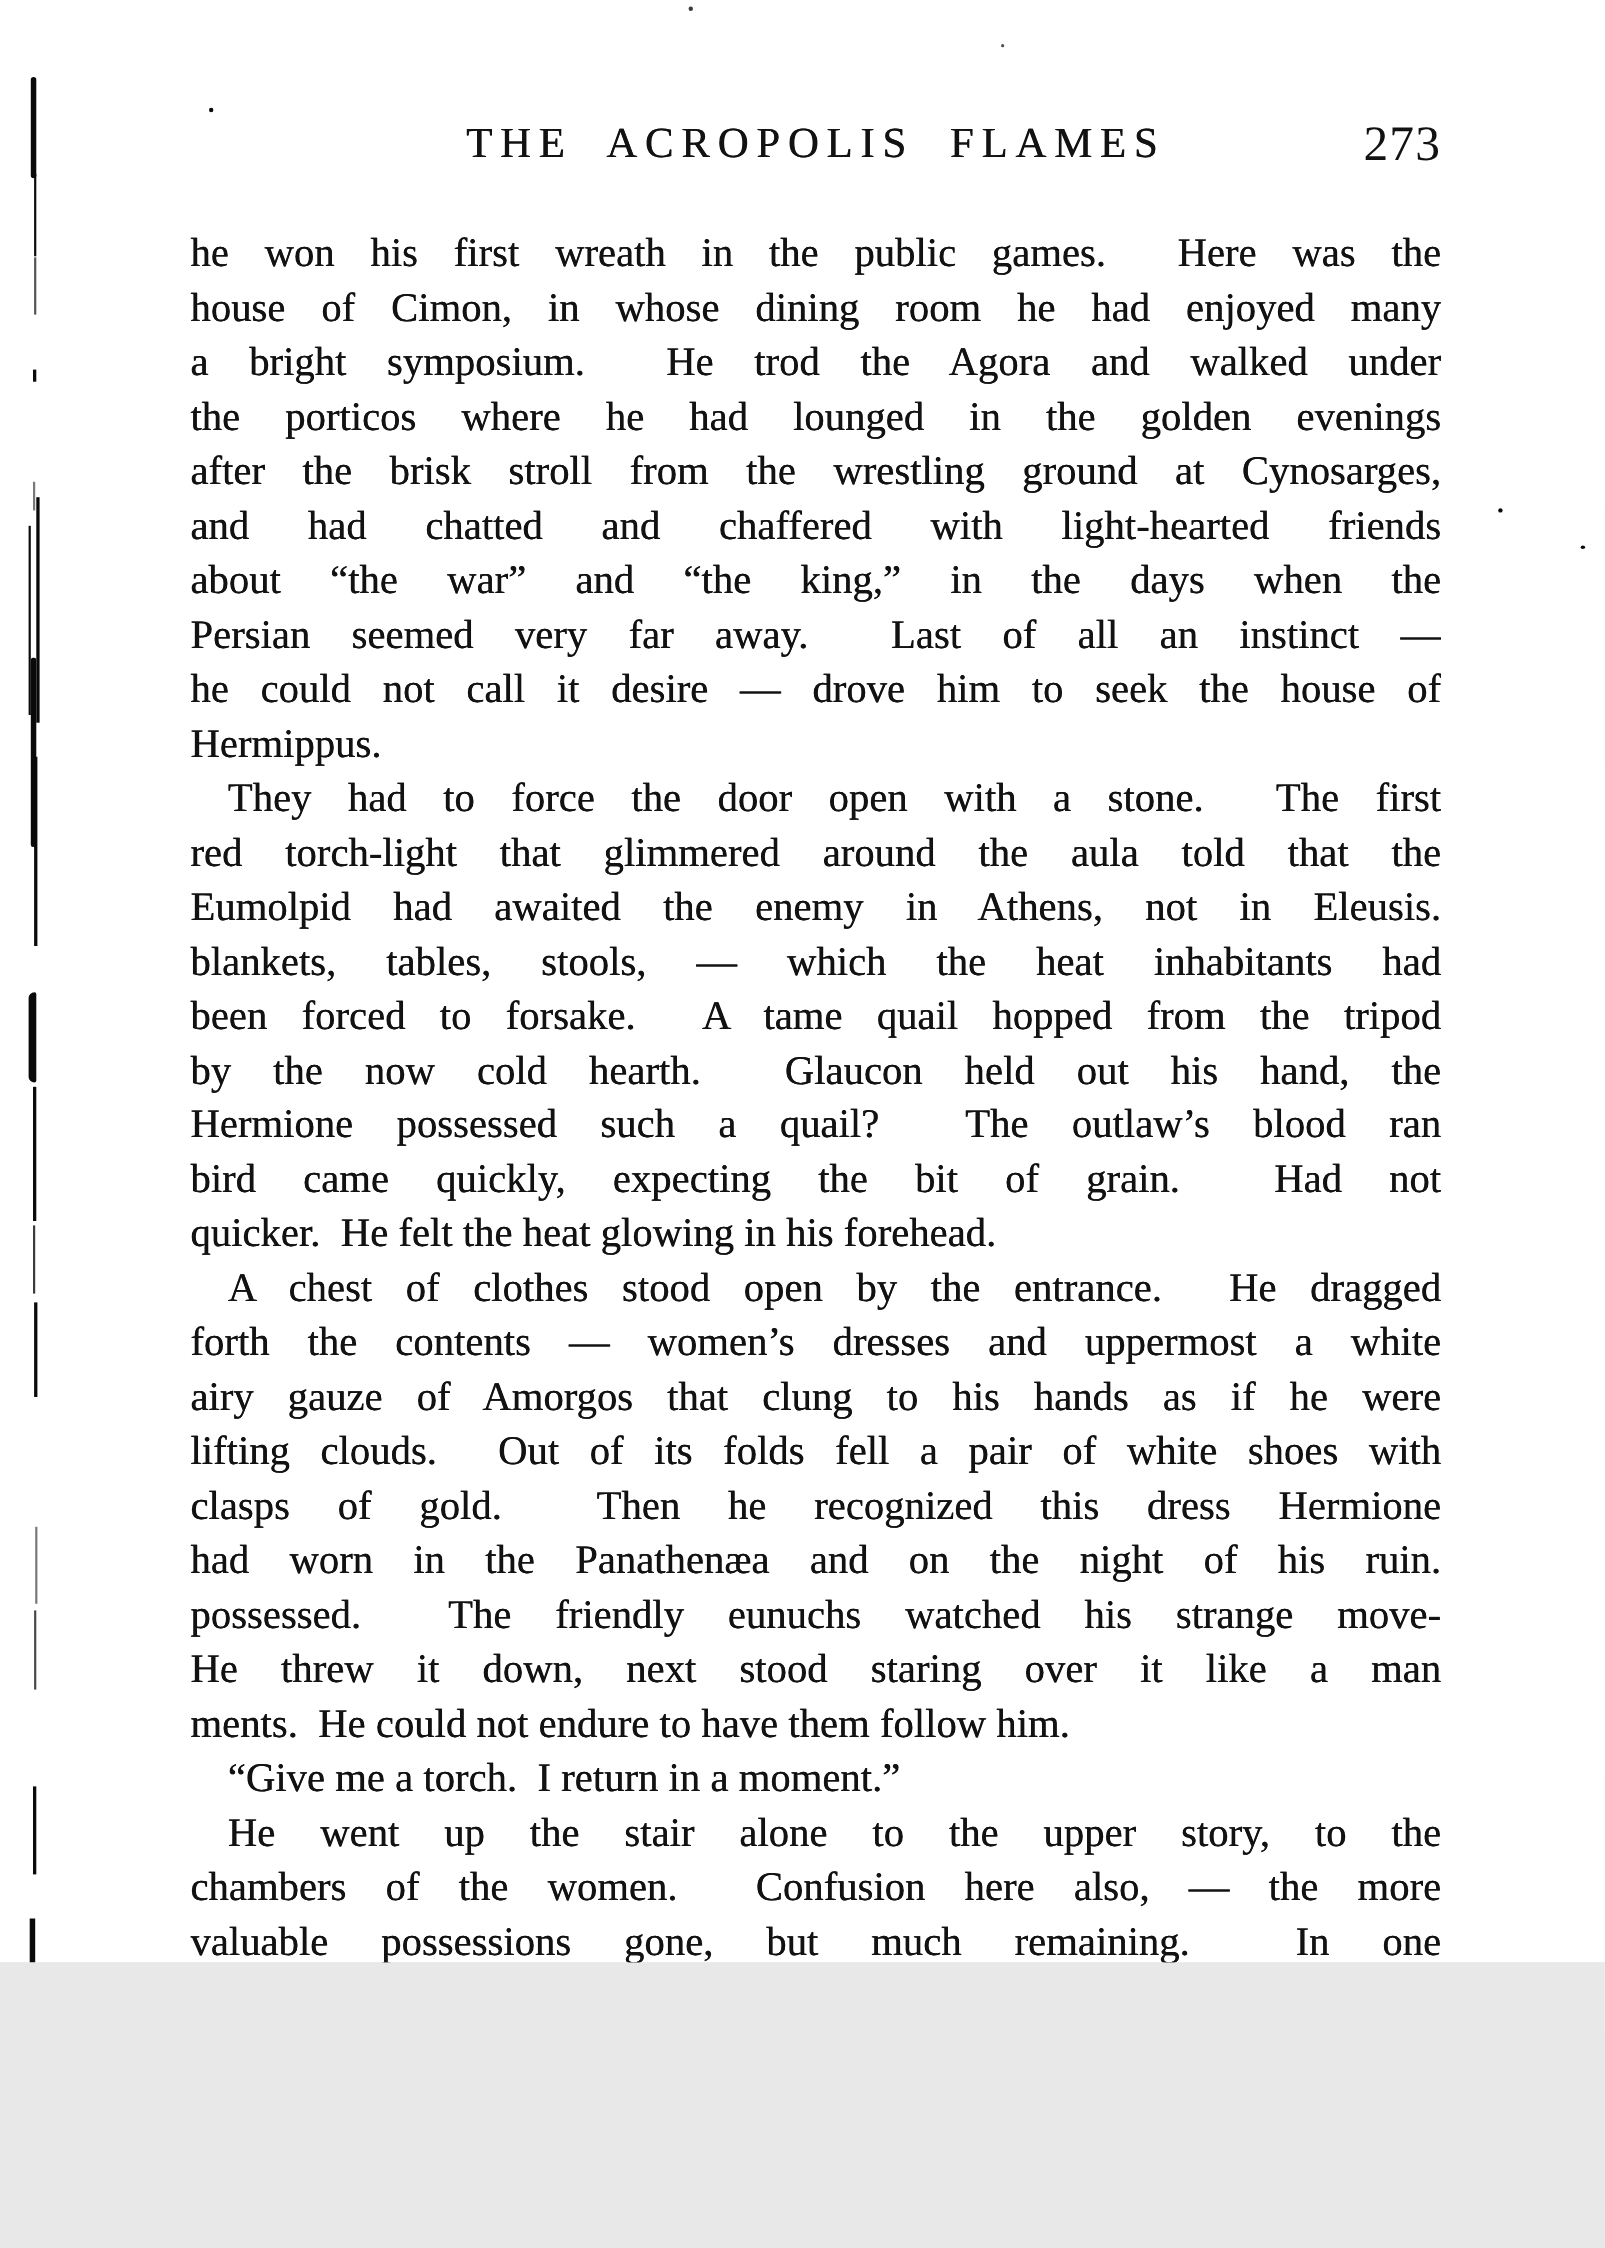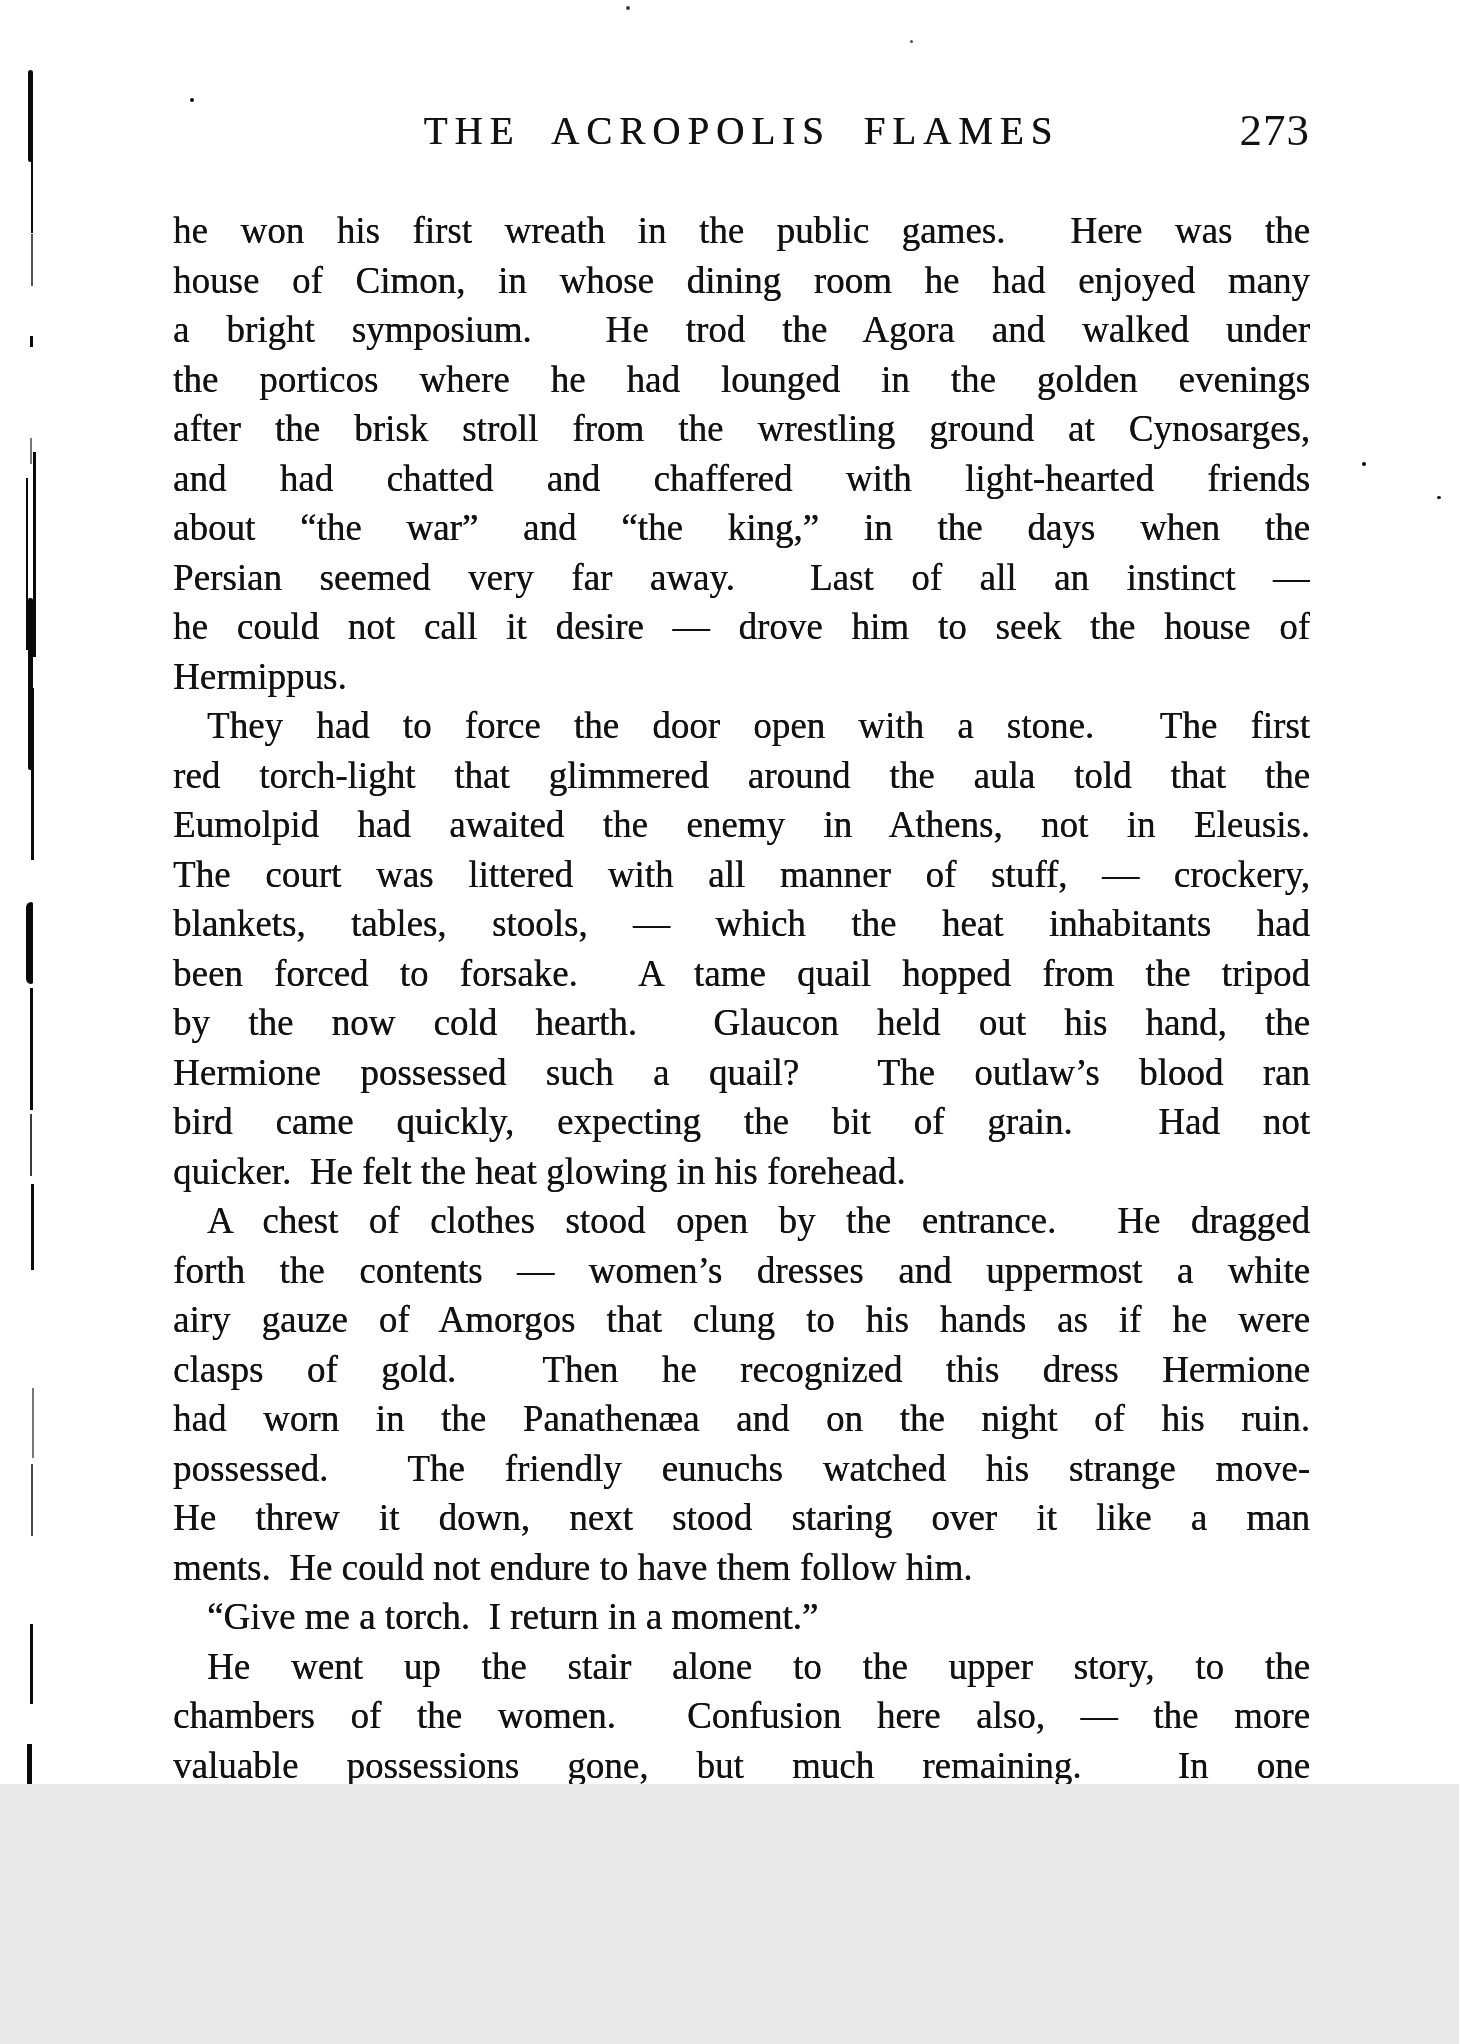--- a/index.html
+++ b/index.html
@@ -126,32 +126,32 @@
         <div class="line">and had chatted and chaffered with light-hearted friends</div>
         <div class="line">about “the war” and “the king,” in the days when the</div>
         <div class="line">Persian seemed very far away.&nbsp; Last of all an instinct —</div>
         <div class="line">he could not call it desire — drove him to seek the house of</div>
         <div class="line line-left">Hermippus.</div>
       </div>
       <div class="paragraph">
         <div class="line indent">They had to force the door open with a stone.&nbsp; The first</div>
         <div class="line">red torch-light that glimmered around the aula told that the</div>
         <div class="line">Eumolpid had awaited the enemy in Athens, not in Eleusis.</div>
-        <div class="line">The court was littered with all manner of stuff, — crockery,</div>
         <div class="line">blankets, tables, stools, — which the heat inhabitants had</div>
         <div class="line">been forced to forsake.&nbsp; A tame quail hopped from the tripod</div>
         <div class="line">by the now cold hearth.&nbsp; Glaucon held out his hand, the</div>
         <div class="line">Hermione possessed such a quail?&nbsp; The outlaw’s blood ran</div>
         <div class="line">bird came quickly, expecting the bit of grain.&nbsp; Had not</div>
         <div class="line line-left">quicker.&nbsp; He felt the heat glowing in his forehead.</div>
       </div>
       <div class="paragraph">
         <div class="line indent">A chest of clothes stood open by the entrance.&nbsp; He dragged</div>
         <div class="line">forth the contents — women’s dresses and uppermost a white</div>
         <div class="line">airy gauze of Amorgos that clung to his hands as if he were</div>
+        <div class="line">lifting clouds.&nbsp; Out of its folds fell a pair of white shoes with</div>
         <div class="line">clasps of gold.&nbsp; Then he recognized this dress Hermione</div>
         <div class="line">had worn in the Panathenæa and on the night of his ruin.</div>
         <div class="line">possessed.&nbsp; The friendly eunuchs watched his strange move-</div>
         <div class="line">He threw it down, next stood staring over it like a man</div>
         <div class="line line-left">ments.&nbsp; He could not endure to have them follow him.</div>
       </div>
       <div class="paragraph">
         <div class="line line-left indent">“Give me a torch.&nbsp; I return in a moment.”</div>
       </div>
       <div class="paragraph">

